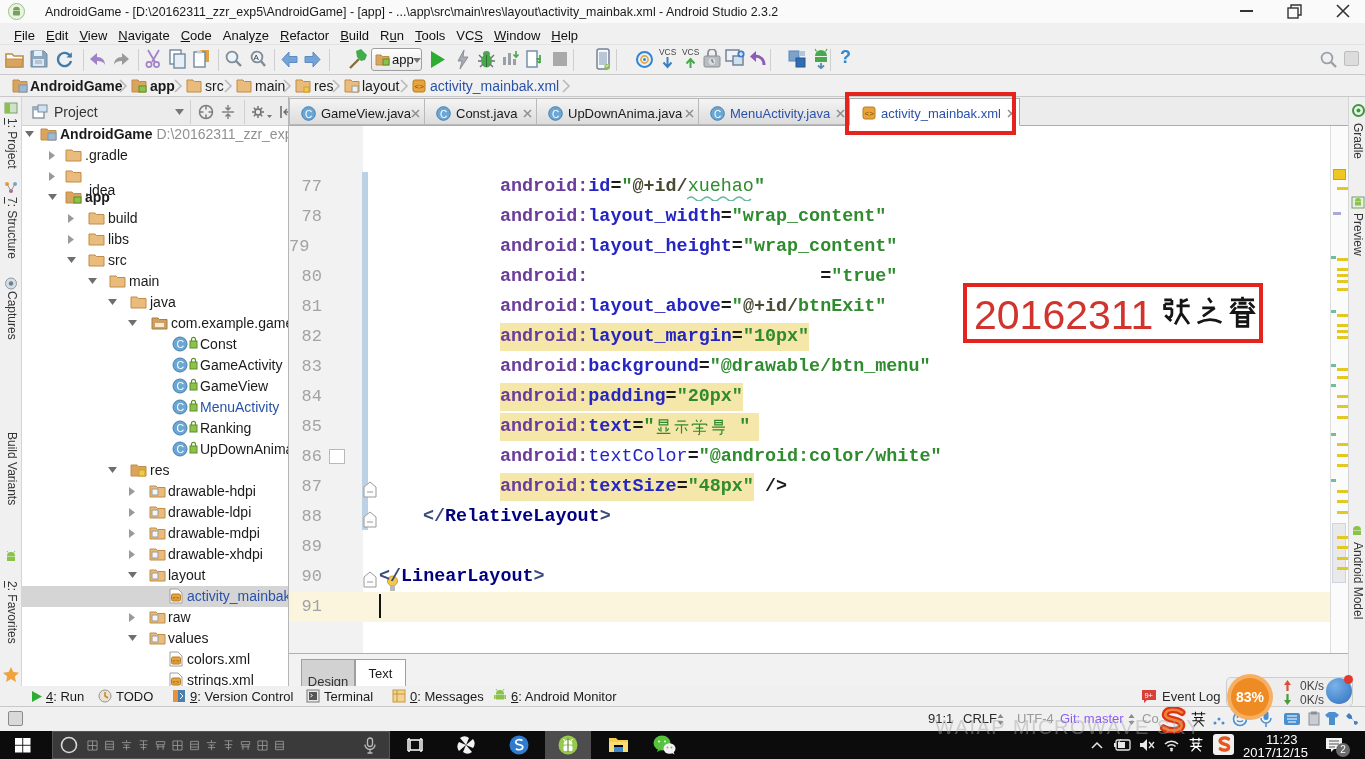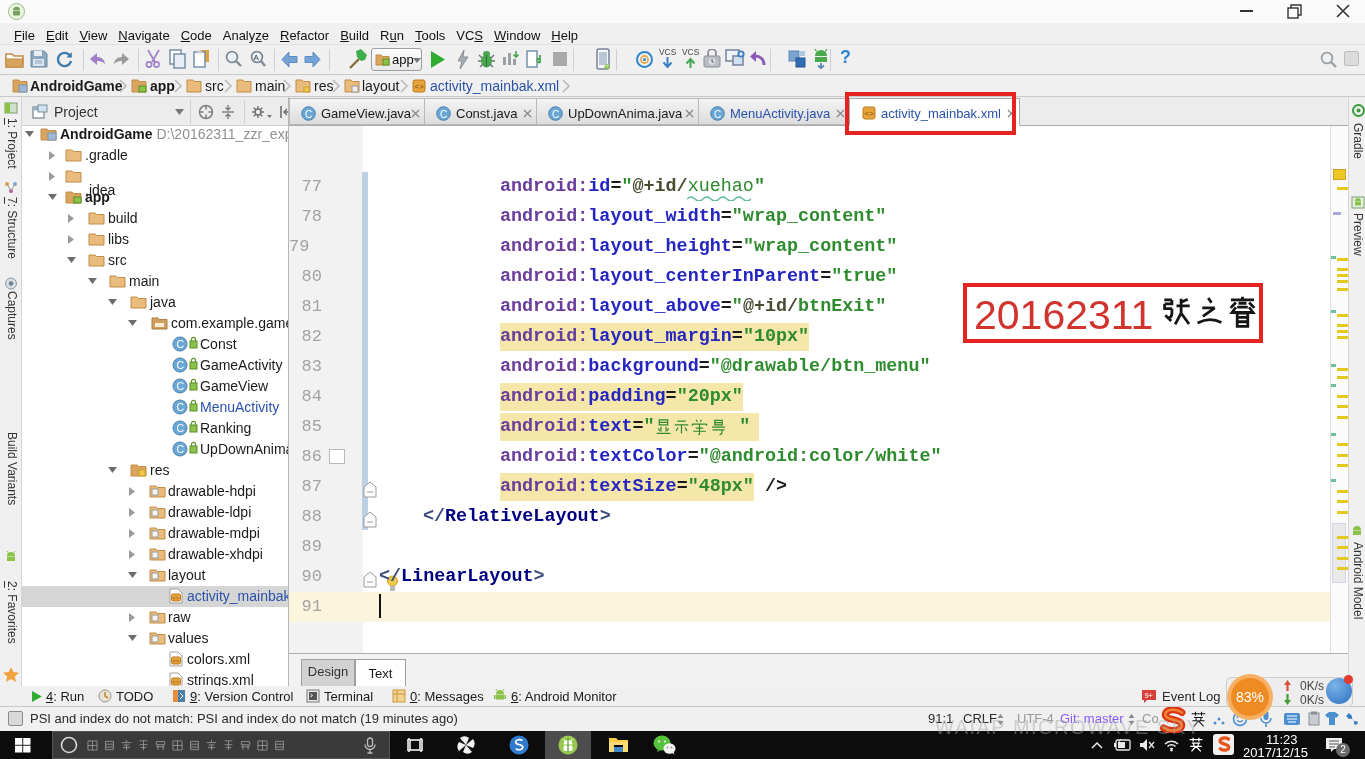--- a/index.html
+++ b/index.html
@@ -9,20 +9,21 @@
 </style></head>
 <body>
 
 <div class="a" style="left:0;top:0;width:1365px;height:23px;background:#fafafa">
  <svg class="a" style="left:8px;top:3px" width="17" height="17" viewBox="0 0 17 17">
       <circle cx="8.5" cy="8.5" r="8" fill="#e8f3e0"></circle>
       <circle cx="8.5" cy="8.5" r="8" fill="none" stroke="#9bbf87" stroke-width="1"></circle>
       <path d="M5 7.2a3.5 3.5 0 0 1 7 0z" fill="#77a05e"></path>
       <rect x="5" y="7.8" width="7" height="4.8" rx="1" fill="#77a05e"></rect>
     </svg>
+ <span class="a" style="left:45px;top:5px;font-size:12.4px;color:#1a1a1a">AndroidGame - [D:\20162311_zzr_exp5\AndroidGame] - [app] - ...\app\src\main\res\layout\activity_mainbak.xml - Android Studio 2.3.2</span>
  <svg class="a" style="left:1240px;top:10px" width="13" height="2" viewBox="0 0 13 2">
       <rect width="13" height="2" fill="#333"></rect>
     </svg>
  <svg class="a" style="left:1287px;top:4px" width="15" height="15" viewBox="0 0 15 15">
       <rect x="1" y="4" width="10" height="10" fill="none" stroke="#333" stroke-width="1.4"></rect>
       <path d="M4 4V1h10v10h-3" fill="none" stroke="#333" stroke-width="1.4"></path>
     </svg>
  <svg class="a" style="left:1336px;top:4px" width="14" height="14" viewBox="0 0 14 14">
       <path d="M1 1l12 12M13 1L1 13" stroke="#333" stroke-width="1.6"></path>
     </svg>
@@ -596,21 +597,20 @@
       <div class="a" style="left:0;top:4px;width:1041px;height:22px">
         <span class="a mono" style="left:211.0px;top:0;font-size:18.4px;font-weight:bold;color:#6a3c9b;white-space:pre">android:</span>
         <span class="a mono" style="left:299.32px;top:0;font-size:18.4px;font-weight:bold;color:#2525c2;white-space:pre">layout_height</span>
         <span class="a mono" style="left:442.84px;top:0;font-size:18.4px;font-weight:bold;color:#1a1a1a;white-space:pre">=</span>
         <span class="a mono" style="left:453.88px;top:0;font-size:18.4px;font-weight:bold;color:#2e8b2e;white-space:pre">"wrap_content"</span>
       </div>
     </div>
  <div class="a" style="left:0;top:136px;width:1041px;height:30px">
       <div class="a" style="left:0;top:4px;width:1041px;height:22px">
         <span class="a mono" style="left:211.0px;top:0;font-size:18.4px;font-weight:bold;color:#6a3c9b;white-space:pre">android:</span>
-        <span class="a mono" style="left:299.32px;top:0;font-size:18.4px;font-weight:bold;color:#2525c2;white-space:pre">layout_centerInParent</span>
         <span class="a mono" style="left:531.16px;top:0;font-size:18.4px;font-weight:bold;color:#1a1a1a;white-space:pre">=</span>
         <span class="a mono" style="left:542.1999999999999px;top:0;font-size:18.4px;font-weight:bold;color:#2e8b2e;white-space:pre">"true"</span>
       </div>
     </div>
  <div class="a" style="left:0;top:166px;width:1041px;height:30px">
       <div class="a" style="left:0;top:4px;width:1041px;height:22px">
         <span class="a mono" style="left:211.0px;top:0;font-size:18.4px;font-weight:bold;color:#6a3c9b;white-space:pre">android:</span>
         <span class="a mono" style="left:299.32px;top:0;font-size:18.4px;font-weight:bold;color:#2525c2;white-space:pre">layout_above</span>
         <span class="a mono" style="left:431.79999999999995px;top:0;font-size:18.4px;font-weight:bold;color:#1a1a1a;white-space:pre">=</span>
         <span class="a mono" style="left:442.84px;top:0;font-size:18.4px;font-weight:bold;color:#2e8b2e;white-space:pre">"</span>
@@ -663,21 +663,21 @@
           <path d="M30 4l8 14M62 4l-8 14M8 30h84M8 30v10M92 30v10M28 54h44M50 32v56q0 4-8 4M12 72h76" fill="none" stroke="#2e8b2e" stroke-width="7"></path>
         </svg>
         <svg class="a" style="left:421px;top:3px" width="17" height="17" viewBox="0 0 100 100">
           <path d="M28 8h44v26h-44zM28 21h44M12 48h76M15 64h70M70 64v16q0 12-14 12" fill="none" stroke="#2e8b2e" stroke-width="7"></path>
         </svg>
       </div>
     </div>
  <div class="a" style="left:0;top:316px;width:1041px;height:30px">
       <div class="a" style="left:0;top:4px;width:1041px;height:22px">
         <span class="a mono" style="left:211.0px;top:0;font-size:18.4px;font-weight:bold;color:#6a3c9b;white-space:pre">android:</span>
-        <span class="a mono" style="left:299.32px;top:0;font-size:18.4px;font-weight:bold;color:#2525c2;white-space:pre">textColor</span>
+        <span class="a mono" style="left:299.32px;top:0;font-size:18.4px;font-weight:normal;color:#2525c2;white-space:pre">textColor</span>
         <span class="a mono" style="left:398.67999999999995px;top:0;font-size:18.4px;font-weight:bold;color:#1a1a1a;white-space:pre">=</span>
         <span class="a mono" style="left:409.71999999999997px;top:0;font-size:18.4px;font-weight:bold;color:#2e8b2e;white-space:pre">"@android:color/white"</span>
       </div>
     </div>
  <div class="a" style="left:0;top:346px;width:1041px;height:30px">
       <div class="a" style="left:211px;top:1px;width:254px;height:28px;background:#f5e6a9"></div>
       <div class="a" style="left:0;top:4px;width:1041px;height:22px">
         <span class="a mono" style="left:211.0px;top:0;font-size:18.4px;font-weight:bold;color:#6a3c9b;white-space:pre">android:</span>
         <span class="a mono" style="left:299.32px;top:0;font-size:18.4px;font-weight:bold;color:#2525c2;white-space:pre">textSize</span>
         <span class="a mono" style="left:387.64px;top:0;font-size:18.4px;font-weight:bold;color:#1a1a1a;white-space:pre">=</span>
@@ -696,21 +696,21 @@
       <div class="a" style="left:90px;top:4px">
         <span class="a mono" style="left:0px;top:0;font-size:18.4px;font-weight:bold;color:#3a4a7a;white-space:pre">&lt;/</span>
         <span class="a mono" style="left:22.08px;top:0;font-size:18.4px;font-weight:bold;color:#000080;white-space:pre">LinearLayout</span>
         <span class="a mono" style="left:154.56px;top:0;font-size:18.4px;font-weight:bold;color:#3a4a7a;white-space:pre">&gt;</span>
       </div>
     </div>
 
 </div>
 
 <div class="a" style="left:289px;top:653px;width:1059px;height:33px;background:#f2f2f2;border-top:1px solid #b0b0b0">
- <div class="a" style="left:12px;top:5px;width:54px;height:28px;background:#d2d2d2;border:1px solid #9f9f9f;text-align:center;padding-top:4px;color:#333">Design</div>
+ <div class="a" style="left:12px;top:5px;width:54px;height:28px;background:#d2d2d2;border:1px solid #9f9f9f;text-align:center;padding-top:14px;color:#333">Design</div>
  <div class="a" style="left:66px;top:5px;width:51px;height:28px;background:#fff;border:1px solid #9f9f9f;border-bottom:none;text-align:center;padding-top:6px">Text</div>
 </div>
 
 <div id="botbar" class="a" style="left:0;top:686px;width:1365px;height:20px;background:#f0f0f0">
  <svg class="a" style="left:31px;top:5px" width="11" height="11" viewBox="0 0 11 11">
       <path d="M1 0l10 5.5L1 11z" fill="#2fad33"></path>
     </svg>
  <span class="a" style="left:46px;top:3px;font-size:13px"><u>4</u>: Run</span>
  <svg class="a" style="left:98px;top:3px" width="14" height="14" viewBox="0 0 14 14">
       <circle cx="7" cy="7" r="6" fill="#e8e4da" stroke="#9a948a"></circle>
@@ -739,21 +739,20 @@
       <rect x="3" y="6.5" width="8" height="5" fill="#8bc34a"></rect>
       <path d="M4 2.5 3 1M10 2.5 11 1" stroke="#8bc34a"></path>
       <rect x="1" y="7" width="1.6" height="4" fill="#8bc34a"></rect>
       <rect x="11.4" y="7" width="1.6" height="4" fill="#8bc34a"></rect>
     </svg>
  <span class="a" style="left:511px;top:3px;font-size:13px"><u>6</u>: Android Monitor</span>
 </div>
 
 <div id="status" class="a" style="left:0;top:706px;width:1365px;height:25px;background:#f0f0f0;border-top:1px solid #c8c8c8">
  <div class="a" style="left:8px;top:4px;width:15px;height:15px;background:#d9d9d9;border:1px solid #8a8a8a;border-radius:2px"></div>
- <span class="a" style="left:30px;top:4px;font-size:13px;color:#2a2a2a">PSI and index do not match: PSI and index do not match (19 minutes ago)</span>
  <span class="a" style="left:928px;top:4px;font-size:13px;color:#2a2a2a">91:1</span>
  <span class="a" style="left:963px;top:4px;font-size:13px;color:#2a2a2a">CRLF</span>
  <svg class="a" style="left:997px;top:7px" width="7" height="11" viewBox="0 0 7 11">
       <path d="M3.5 0 6.5 4H.5zM3.5 11 .5 7h6z" fill="#888"></path>
     </svg>
  <span class="a" style="left:1017px;top:4px;font-size:13px;color:#9a9a9a">UTF-4</span>
  <span class="a" style="left:1060px;top:4px;font-size:13px;color:#8b5cf6">Git: master</span>
  <svg class="a" style="left:1128px;top:7px" width="7" height="11" viewBox="0 0 7 11">
       <path d="M3.5 0 6.5 4H.5zM3.5 11 .5 7h6z" fill="#888"></path>
     </svg>
@@ -1019,16 +1018,16 @@
 <div class="a" style="left:1226px;top:677px;width:127px;height:30px;background:#ededed;border:1px solid #cdcdcd;border-radius:5px;z-index:21"></div>
 <svg class="a" style="left:1283px;top:680px;z-index:22" width="9" height="11" viewBox="0 0 9 11">
     <path d="M4.5 0 8 5H1zM3.4 5h2.2v6H3.4z" fill="#d8503a"></path>
   </svg>
 <span class="a" style="left:1300px;top:679px;font-size:12px;color:#444;z-index:22">0K/s</span>
 <svg class="a" style="left:1283px;top:694px;z-index:22" width="9" height="11" viewBox="0 0 9 11">
     <path d="M4.5 11 1 6h7zM3.4 0h2.2v6H3.4z" fill="#4a9a3a"></path>
   </svg>
 <span class="a" style="left:1300px;top:693px;font-size:12px;color:#444;z-index:22">0K/s</span>
 <div class="a" style="left:1227px;top:674px;width:46px;height:46px;border-radius:23px;background:#f7b063;z-index:23"></div>
-<div class="a" style="left:1231px;top:678px;width:38px;height:38px;border-radius:19px;background:#ef8b23;z-index:24;color:#fff;font-size:14px;font-weight:normal;text-align:center;line-height:38px">83%</div>
+<div class="a" style="left:1231px;top:678px;width:38px;height:38px;border-radius:19px;background:#ef8b23;z-index:24;color:#fff;font-size:14px;font-weight:bold;text-align:center;line-height:38px">83%</div>
 <div class="a" style="left:1326px;top:678px;width:26px;height:26px;border-radius:13px;background:radial-gradient(circle at 35% 30%,#7ab3e8,#2e6fc0);z-index:23"></div>
 <div class="a" style="left:1344px;top:675px;width:9px;height:9px;border-radius:4.5px;background:#e33a2e;z-index:24"></div>
 <span class="a" style="left:935px;top:716px;font-size:20px;letter-spacing:1.5px;color:rgba(165,165,165,0.45);z-index:30">WAIAP MICROWAVE SKY</span>
 
 </body></html>

